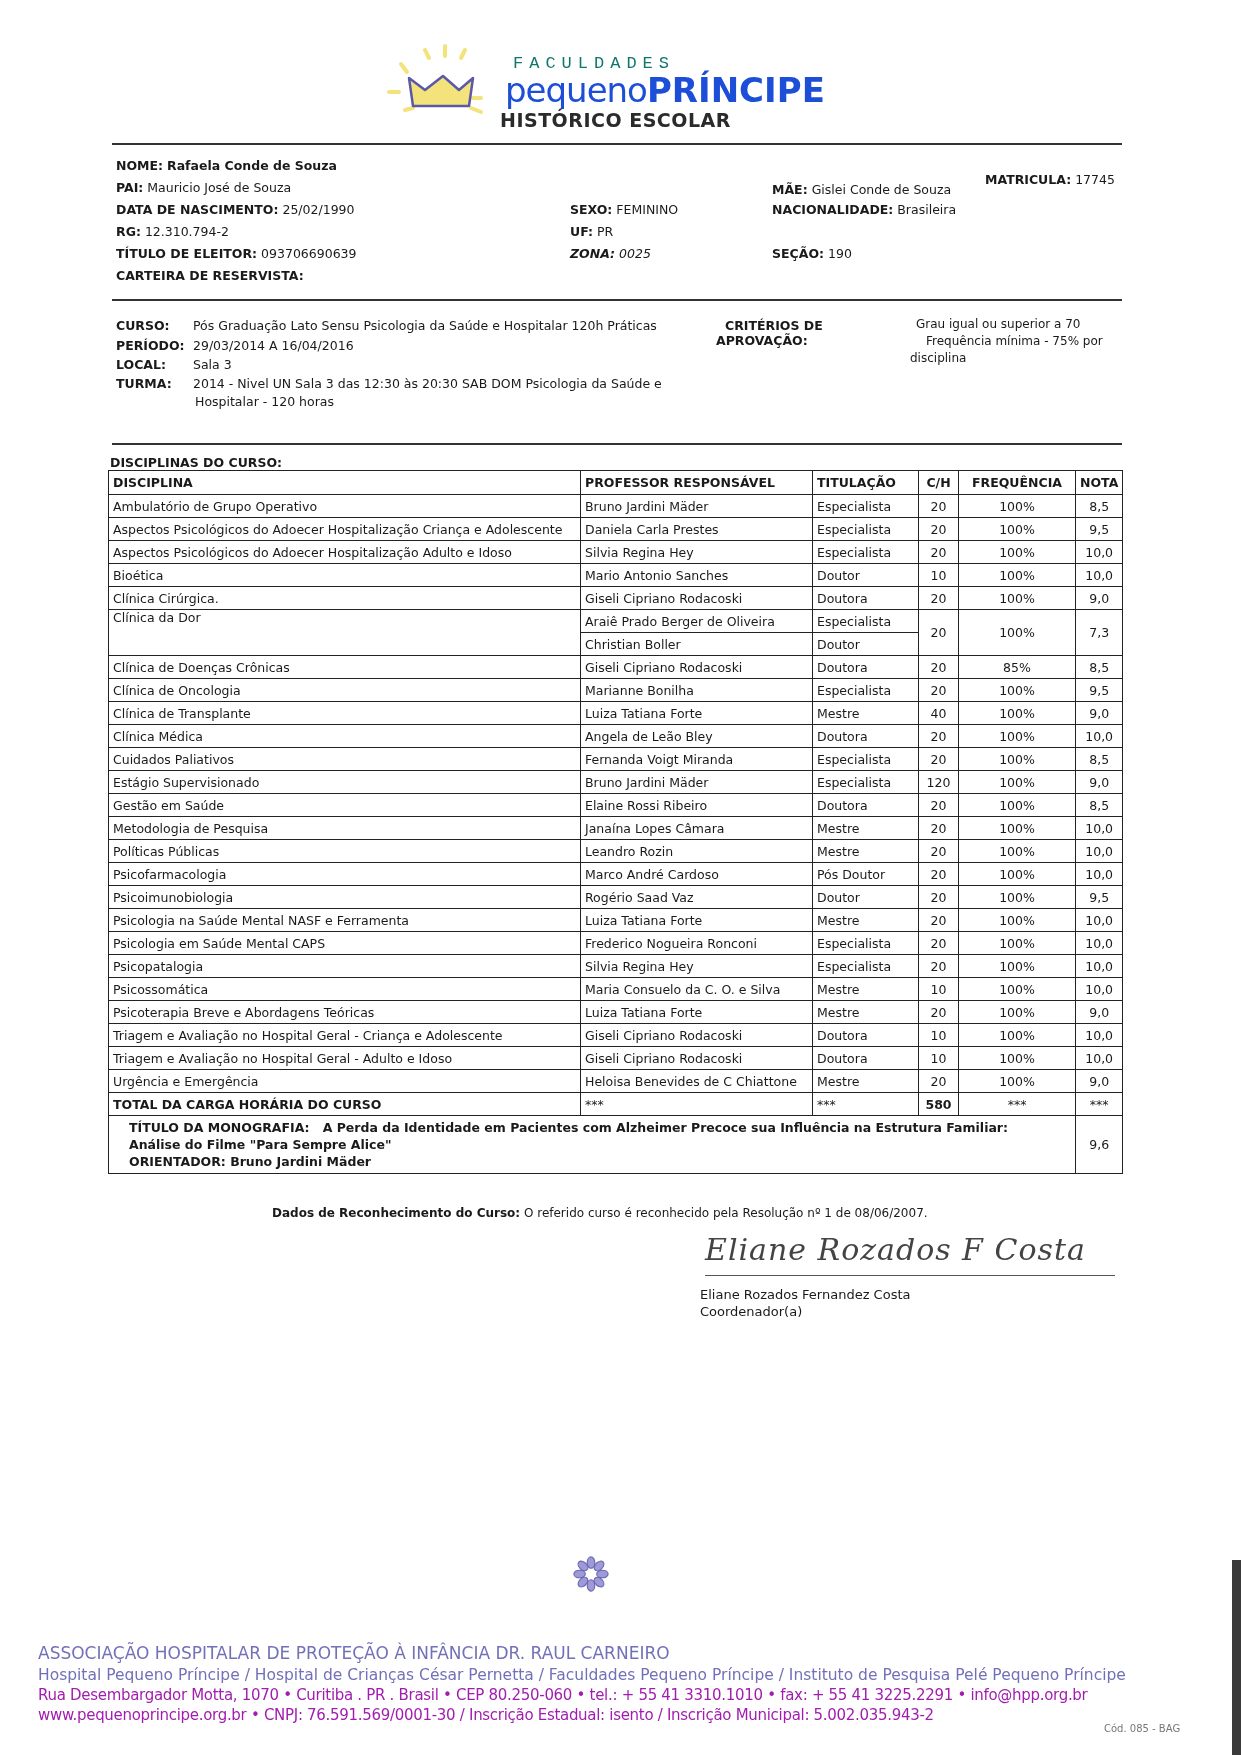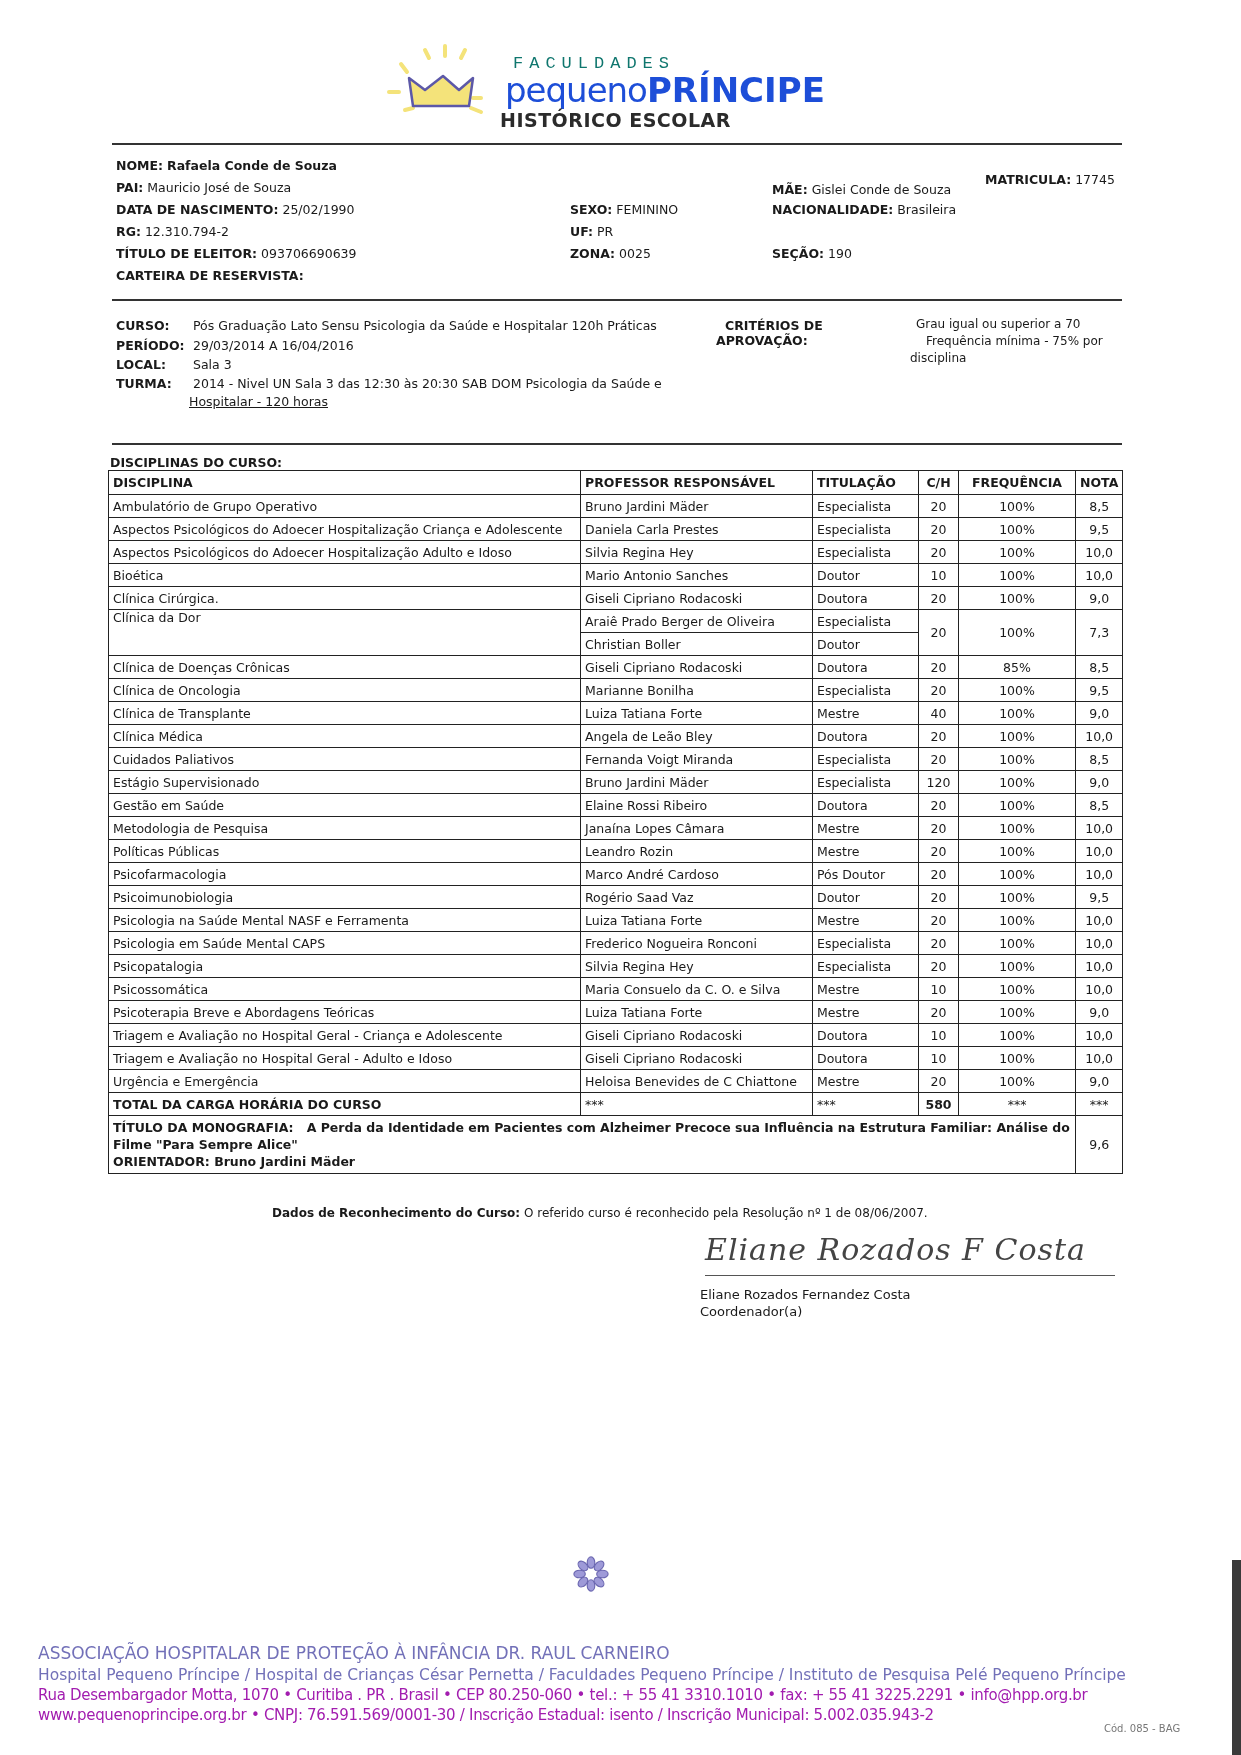--- a/index.html
+++ b/index.html
@@ -20,21 +20,21 @@
   .lbl { font-weight: bold; }
   .field { position: absolute; font-size: 12.5px; white-space: nowrap; }
 
   
   .tbl { position: absolute; left: 108px; top: 470px; border-collapse: collapse; font-size: 12.5px; }
   .tbl td, .tbl th { border: 1px solid #222; padding: 0 4px; height: 23px; white-space: nowrap; }
   .tbl th { font-weight: bold; text-align: left; height: 24px; }
   .tbl .c { text-align: center; }
   .tbl .total td { font-weight: bold; }
   .tbl .total td.star { font-weight: normal; }
-  .mono-cell { white-space: normal !important; font-weight: bold; line-height: 17px; padding: 3px 4px !important; }
+  .mono-cell { white-space: normal !important; font-weight: bold; line-height: 17px; padding: 3px 20px !important; }
 
   .sect-title { position: absolute; left: 110px; top: 455px; font-size: 12.5px; font-weight: bold; }
 
   .recon { position: absolute; left: 272px; top: 1206px; font-size: 12px; }
   .sig { position: absolute; left: 705px; top: 1232px; font-family: "DejaVu Serif", serif; font-style: italic; font-size: 30px; color: #444; letter-spacing: 1px; }
   .sig-line { position: absolute; left: 705px; top: 1275px; width: 410px; height: 1px; background: #555; }
   .sig-name { position: absolute; left: 700px; top: 1286px; width: 370px; font-size: 13px; line-height: 17px; }
 
   .footer-flower { position: absolute; left: 572px; top: 1553px; width: 38px; height: 42px; }
   .footer { position: absolute; left: 38px; top: 1643px; color: #7270b8; font-family: "DejaVu Sans", sans-serif; white-space: nowrap; }
@@ -71,35 +71,35 @@
 <div class="field" style="left:116px; top:158px;"><span class="lbl">NOME:</span> <span class="lbl">Rafaela Conde de Souza</span></div>
 <div class="field" style="left:985px; top:172px;"><span class="lbl">MATRICULA:</span> <span>17745</span></div>
 <div class="field" style="left:116px; top:180px;"><span class="lbl">PAI:</span> <span>Mauricio José de Souza</span></div>
 <div class="field" style="left:772px; top:182px;"><span class="lbl">MÃE:</span> <span>Gislei Conde de Souza</span></div>
 <div class="field" style="left:116px; top:202px;"><span class="lbl">DATA DE NASCIMENTO:</span> <span>25/02/1990</span></div>
 <div class="field" style="left:570px; top:202px;"><span class="lbl">SEXO:</span> <span>FEMININO</span></div>
 <div class="field" style="left:772px; top:202px;"><span class="lbl">NACIONALIDADE:</span> <span>Brasileira</span></div>
 <div class="field" style="left:116px; top:224px;"><span class="lbl">RG:</span> <span>12.310.794-2</span></div>
 <div class="field" style="left:570px; top:224px;"><span class="lbl">UF:</span> <span>PR</span></div>
 <div class="field" style="left:116px; top:246px;"><span class="lbl">TÍTULO DE ELEITOR:</span> <span>093706690639</span></div>
-<div class="field" style="left:570px; top:246px;"><span class="lbl">ZONA:</span> <span>0025</span></div>
+<div class="field" style="left:570px; top:246px;font-style:italic;"><span class="lbl">ZONA:</span> <span>0025</span></div>
 <div class="field" style="left:772px; top:246px;"><span class="lbl">SEÇÃO:</span> <span>190</span></div>
 <div class="field" style="left:116px; top:268px;"><span class="lbl">CARTEIRA DE RESERVISTA:</span></div>
 
 <div class="hr" style="top:299px;"></div>
 
 <div class="field" style="left:116px; top:318px;"><span class="lbl">CURSO:</span></div>
 <div class="field" style="left:193px; top:318px;">Pós Graduação Lato Sensu Psicologia da Saúde e Hospitalar 120h Práticas</div>
 <div class="field" style="left:116px; top:338px;"><span class="lbl">PERÍODO:</span></div>
 <div class="field" style="left:193px; top:338px;">29/03/2014  A  16/04/2016</div>
 <div class="field" style="left:116px; top:357px;"><span class="lbl">LOCAL:</span></div>
 <div class="field" style="left:193px; top:357px;">Sala 3</div>
 <div class="field" style="left:116px; top:376px;"><span class="lbl">TURMA:</span></div>
 <div class="field" style="left:193px; top:376px;">2014 - Nivel UN Sala 3 das 12:30 às 20:30 SAB DOM Psicologia da Saúde e</div>
-<div class="field" style="left:189px; top:394px;text-decoration:underline;">Hospitalar - 120 horas</div>
+<div class="field" style="left:195px; top:394px;">Hospitalar - 120 horas</div>
 
 <div class="field lbl" style="left:725px; top:318px;">CRITÉRIOS DE</div>
 <div class="field lbl" style="left:716px; top:333px;">APROVAÇÃO:</div>
 <div class="field" style="left:916px; top:317px; font-size:12px;">Grau igual ou superior a 70</div>
 <div class="field" style="left:910px; top:334px; font-size:12px;margin-left:16px;">Frequência mínima - 75% por</div>
 <div class="field" style="left:910px; top:351px; font-size:12px;">disciplina</div>
 
 <div class="hr" style="top:443px;"></div>
 
 <div class="sect-title">DISCIPLINAS DO CURSO:</div>

